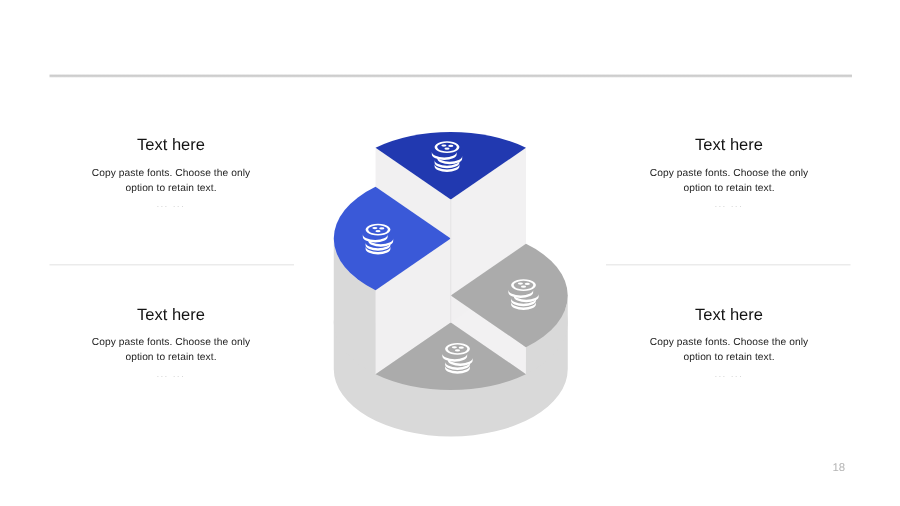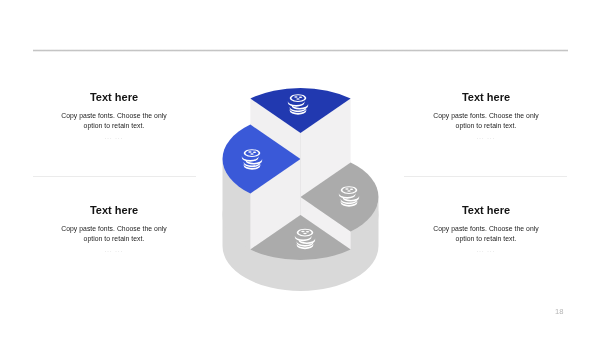--- a/index.html
+++ b/index.html
@@ -4,21 +4,21 @@
 <style>
   html,body{margin:0;padding:0;}
   body{width:600px;height:337px;background:#ffffff;
        font-family:"Liberation Sans",sans-serif;overflow:hidden;}
   .slide{position:relative;width:600px;height:337px;background:#ffffff;}
   .rule{position:absolute;height:1px;}
   #rule-top{left:33px;top:49px;width:535px;height:3px;background:linear-gradient(to bottom,#ffffff 0%,#e0e0e0 33%,#bcbcbc 55%,#e8e8e8 78%,#ffffff 100%);}
   #rule-left{left:33px;top:176px;width:163px;background:#ebebeb;}
   #rule-right{left:404px;top:176px;width:163px;background:#ebebeb;}
   .textblock{position:absolute;width:160px;text-align:center;}
-  .tb-title{font-size:11px;font-weight:bold;color:#141414;line-height:13px;margin:0;}
+  .tb-title{font-size:11px;font-weight:normal;color:#141414;line-height:13px;margin:0;}
   .tb-body{font-size:6.8px;color:#232323;line-height:10.2px;letter-spacing:0.05px;margin:7px 0 0;white-space:pre-line;}
   .tb-dots{font-size:5.5px;color:#c2c2c2;letter-spacing:1.2px;line-height:8px;margin:2px 0 0;}
   #block-1{left:34px;top:91px;}
   #block-2{left:34px;top:204px;}
   #block-3{left:406px;top:91px;}
   #block-4{left:406px;top:204px;}
   #pie{position:absolute;left:0;top:0;}
   #footer-note{position:absolute;left:38px;top:307px;font-size:6.4px;color:#b2b2b2;
                font-family:"DejaVu Sans",sans-serif;}
   #page-number{position:absolute;left:555px;top:307px;font-size:7.6px;color:#b5b5b5;}

